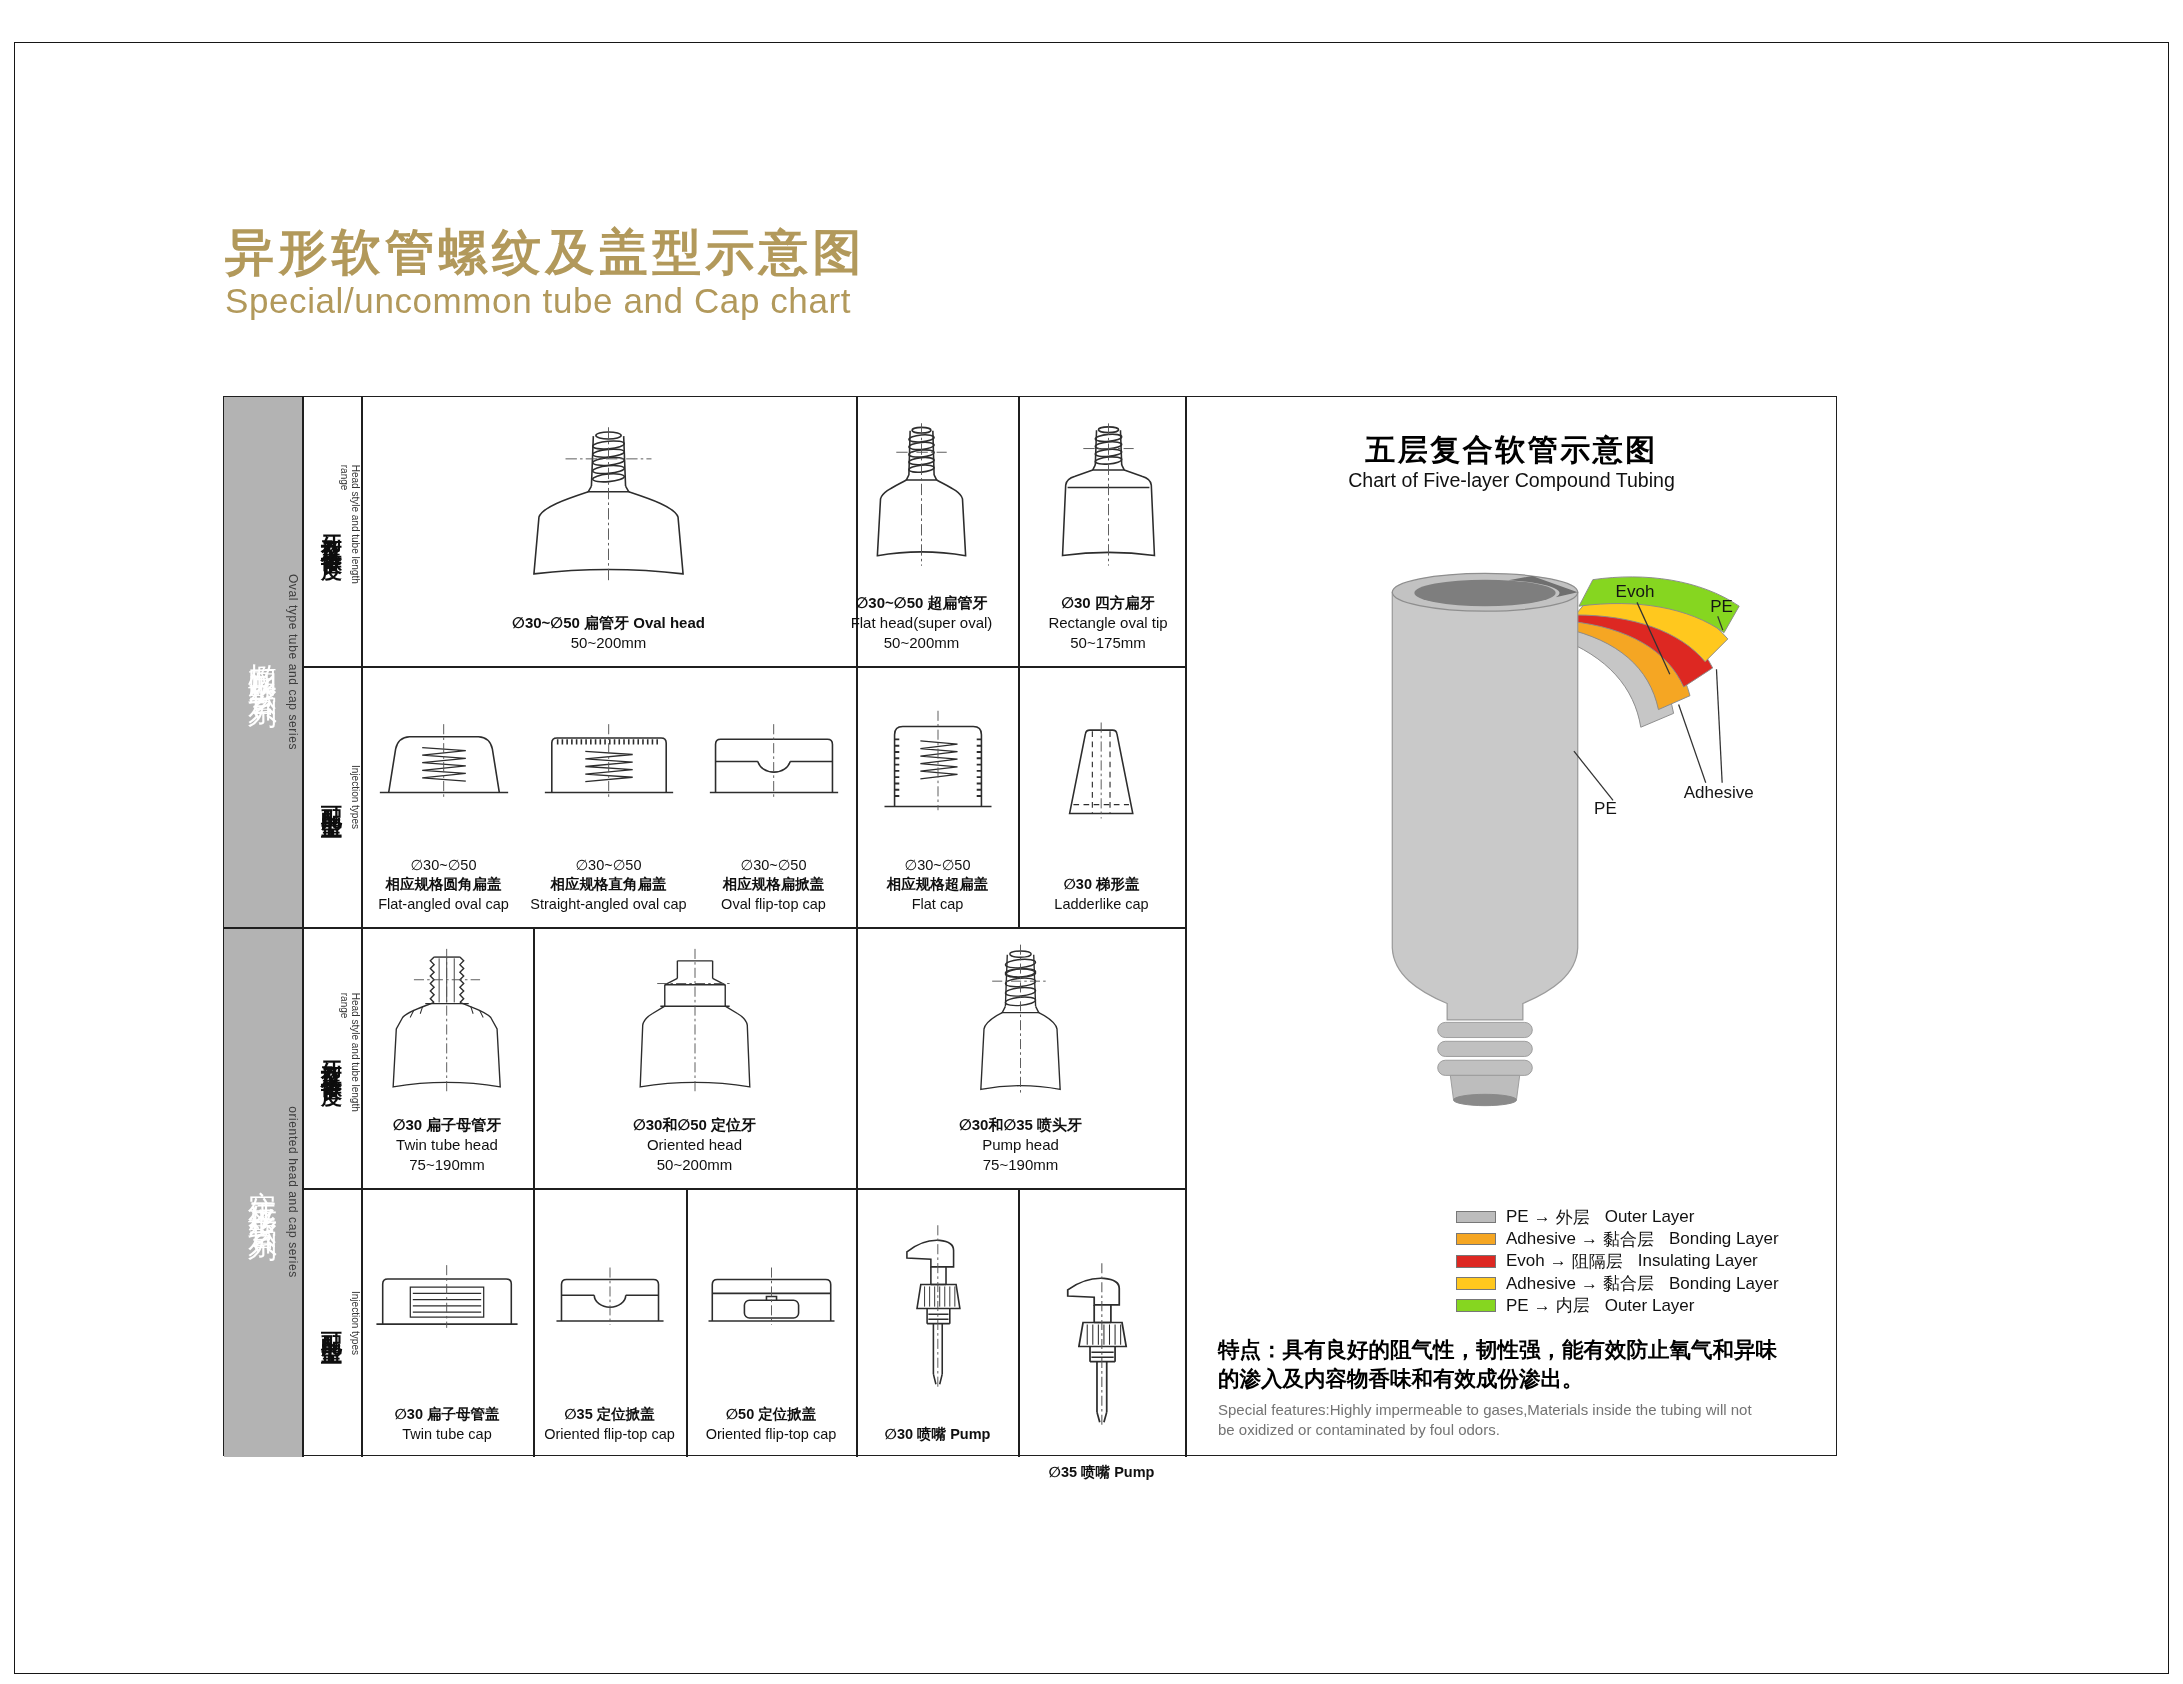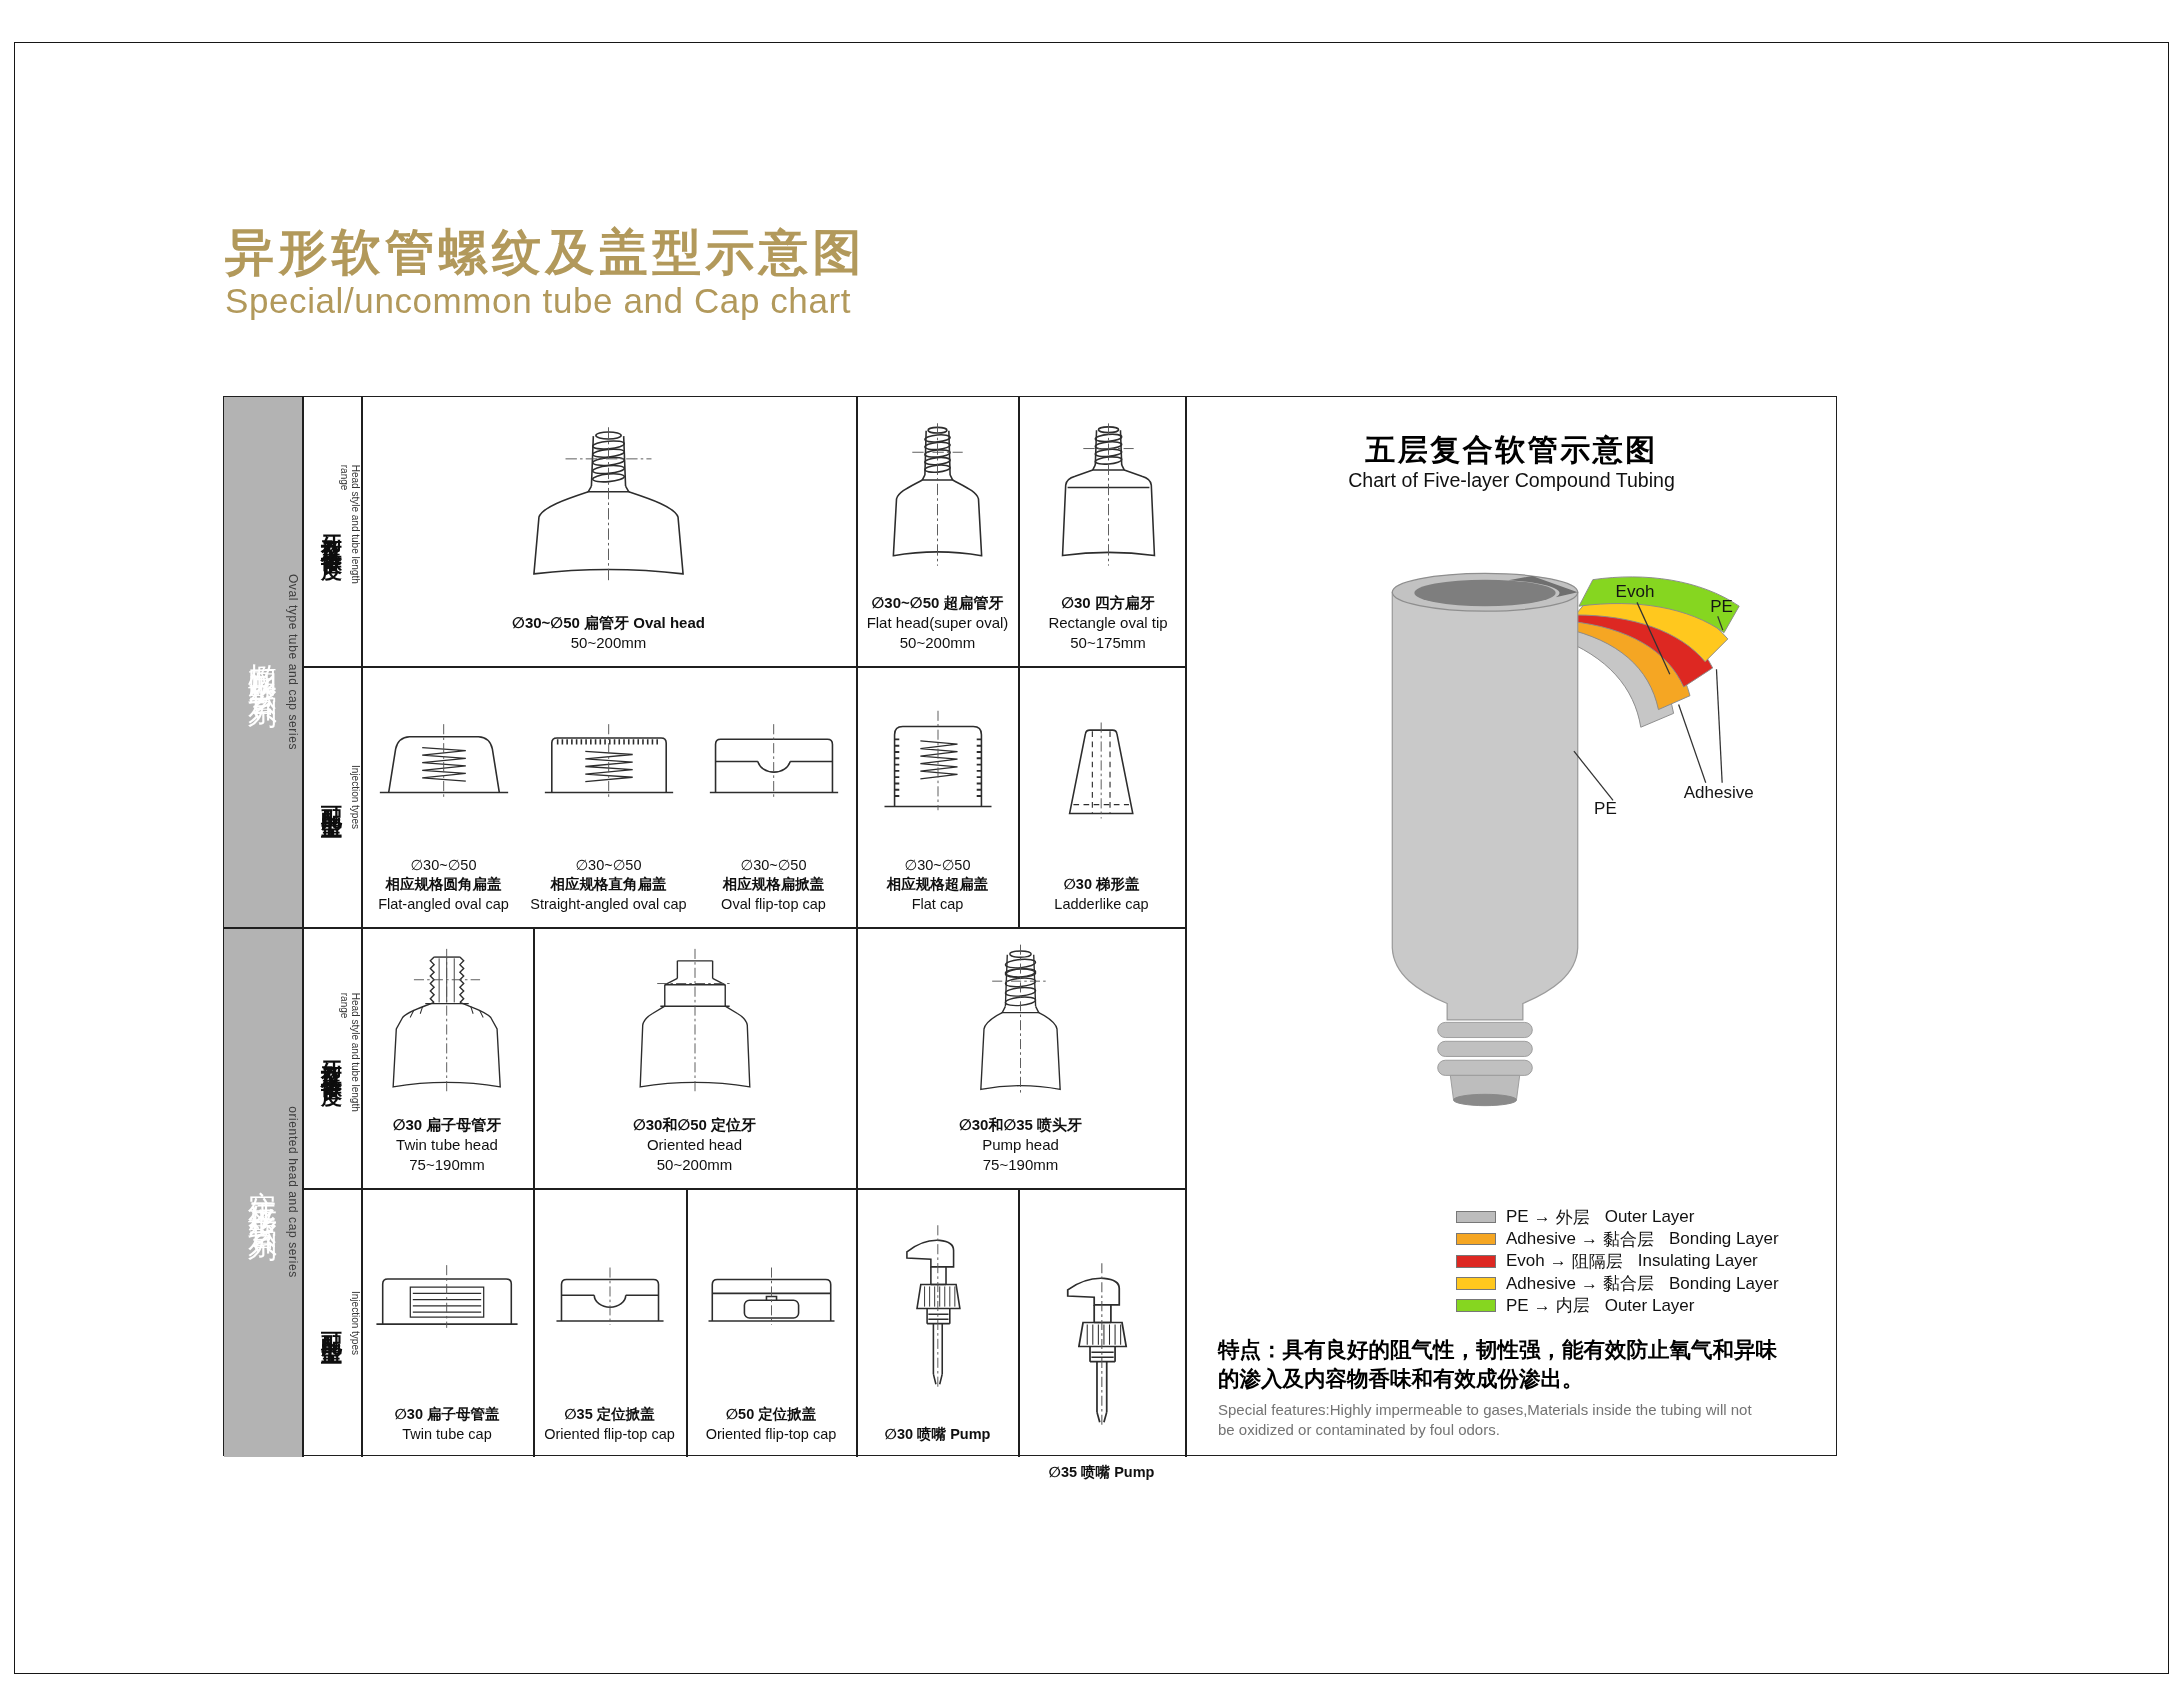--- a/index.html
+++ b/index.html
@@ -127,21 +127,21 @@
               <path d="M72,52 H208"></path>
           </g>
         </svg>
       </div>
       <div class="lbl">
         <div class="zh">∅30~∅50 扁管牙 Oval head</div>
         <div>50~200mm</div>
       </div>
     </div>
 
-    <div class="cell" style="left:632px;top:0;width:163px;height:269px;justify-content:space-between;">
+    <div class="cell" style="left:616px;top:0;width:163px;height:269px;justify-content:space-between;">
       <div class="draw">
         <svg width="101" height="145" viewBox="0 0 160 230">
           <g stroke="#2d2d2d" stroke-width="2.5" fill="none">
             <ellipse cx="80" cy="13" rx="15" ry="4.5"></ellipse>
             <path d="M62,14 L60,84 M98,14 L100,84"></path>
             <ellipse cx="80" cy="26" rx="20" ry="5.5" transform="rotate(-5 80 26)"></ellipse>
             <ellipse cx="80" cy="38" rx="20" ry="5.5" transform="rotate(-5 80 38)"></ellipse>
             <ellipse cx="80" cy="50" rx="20" ry="5.5" transform="rotate(-5 80 50)"></ellipse>
             <ellipse cx="80" cy="62" rx="20" ry="5.5" transform="rotate(-5 80 62)"></ellipse>
             <ellipse cx="80" cy="74" rx="20" ry="5.5" transform="rotate(-5 80 74)"></ellipse>

